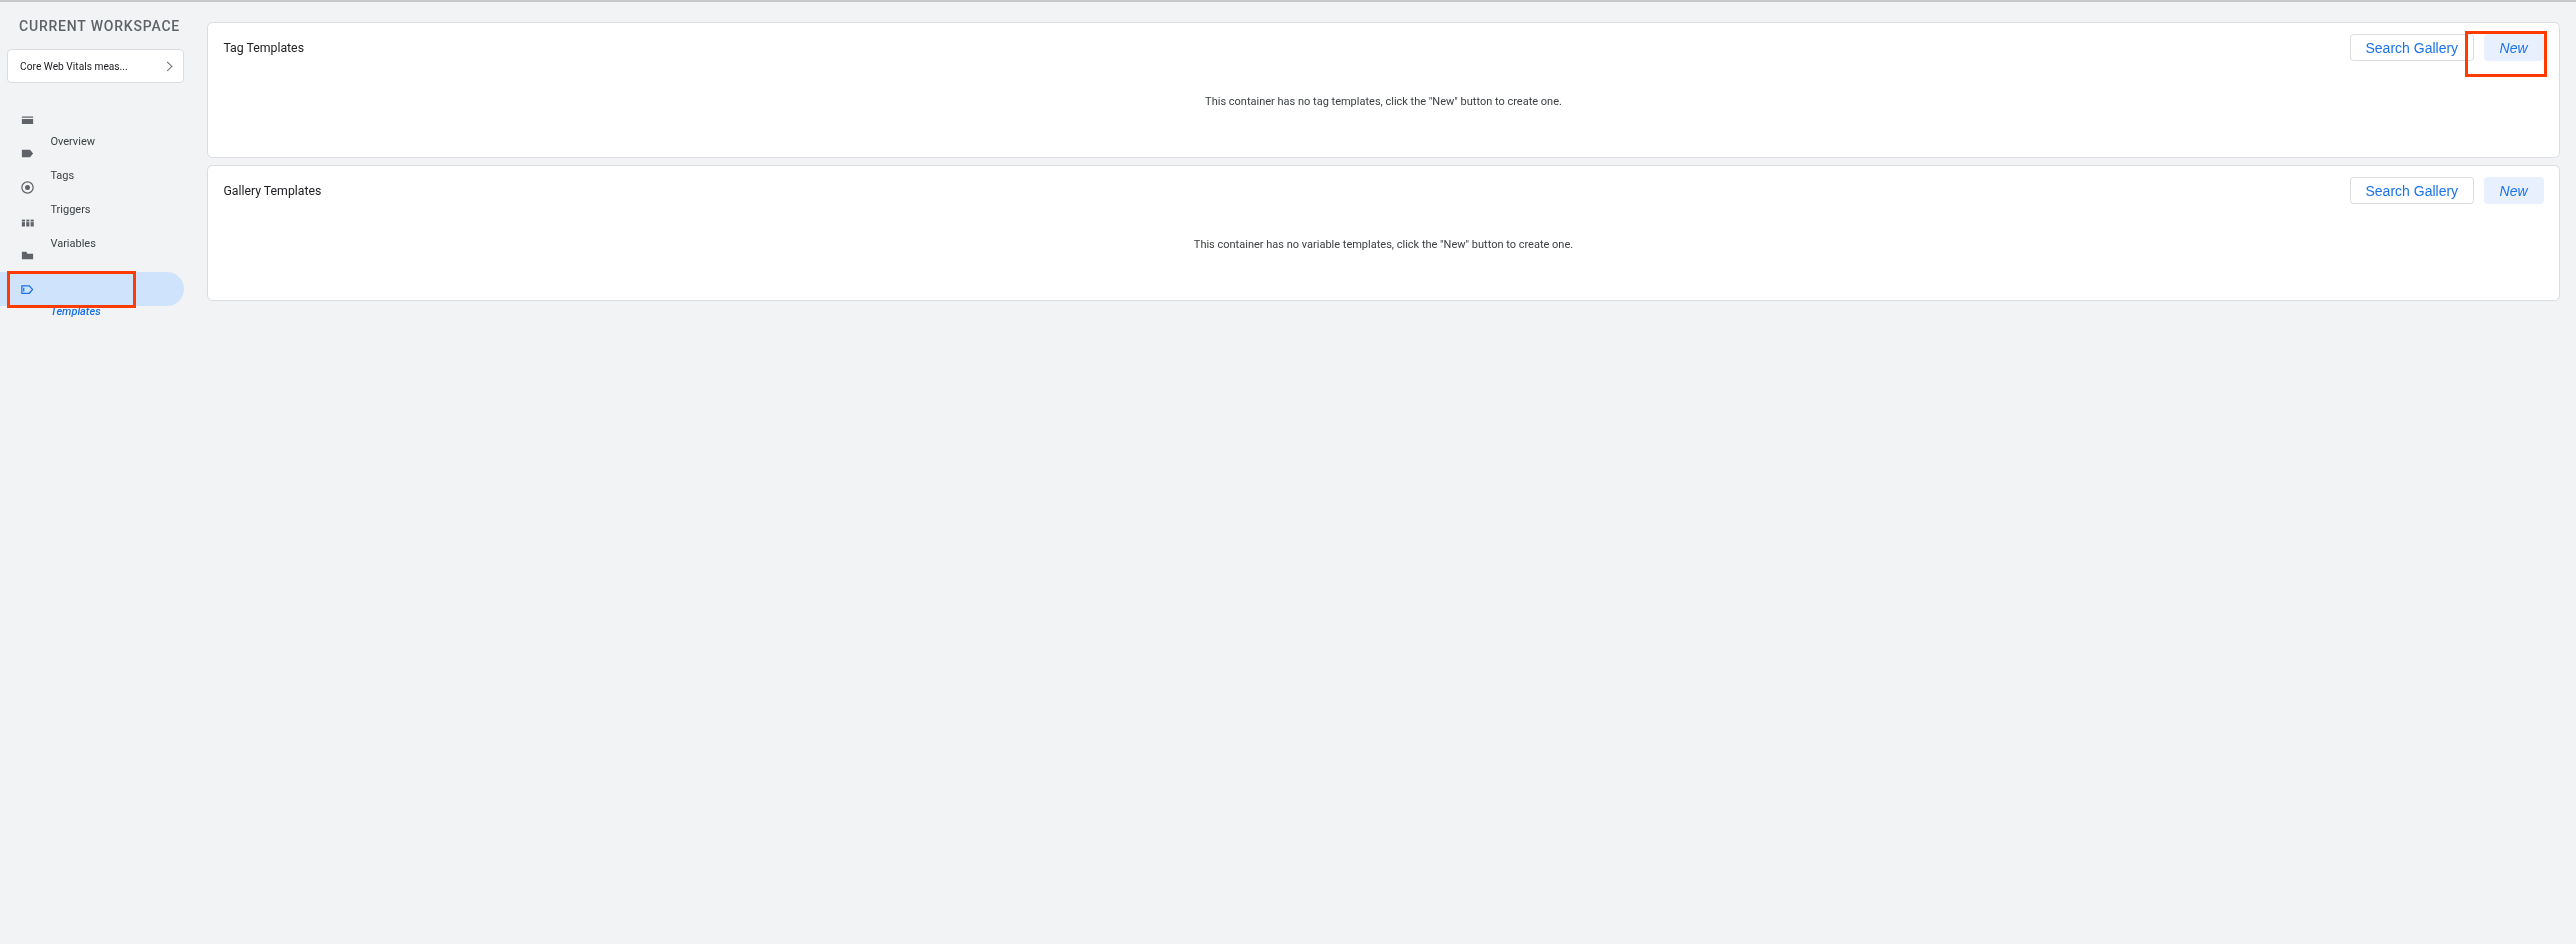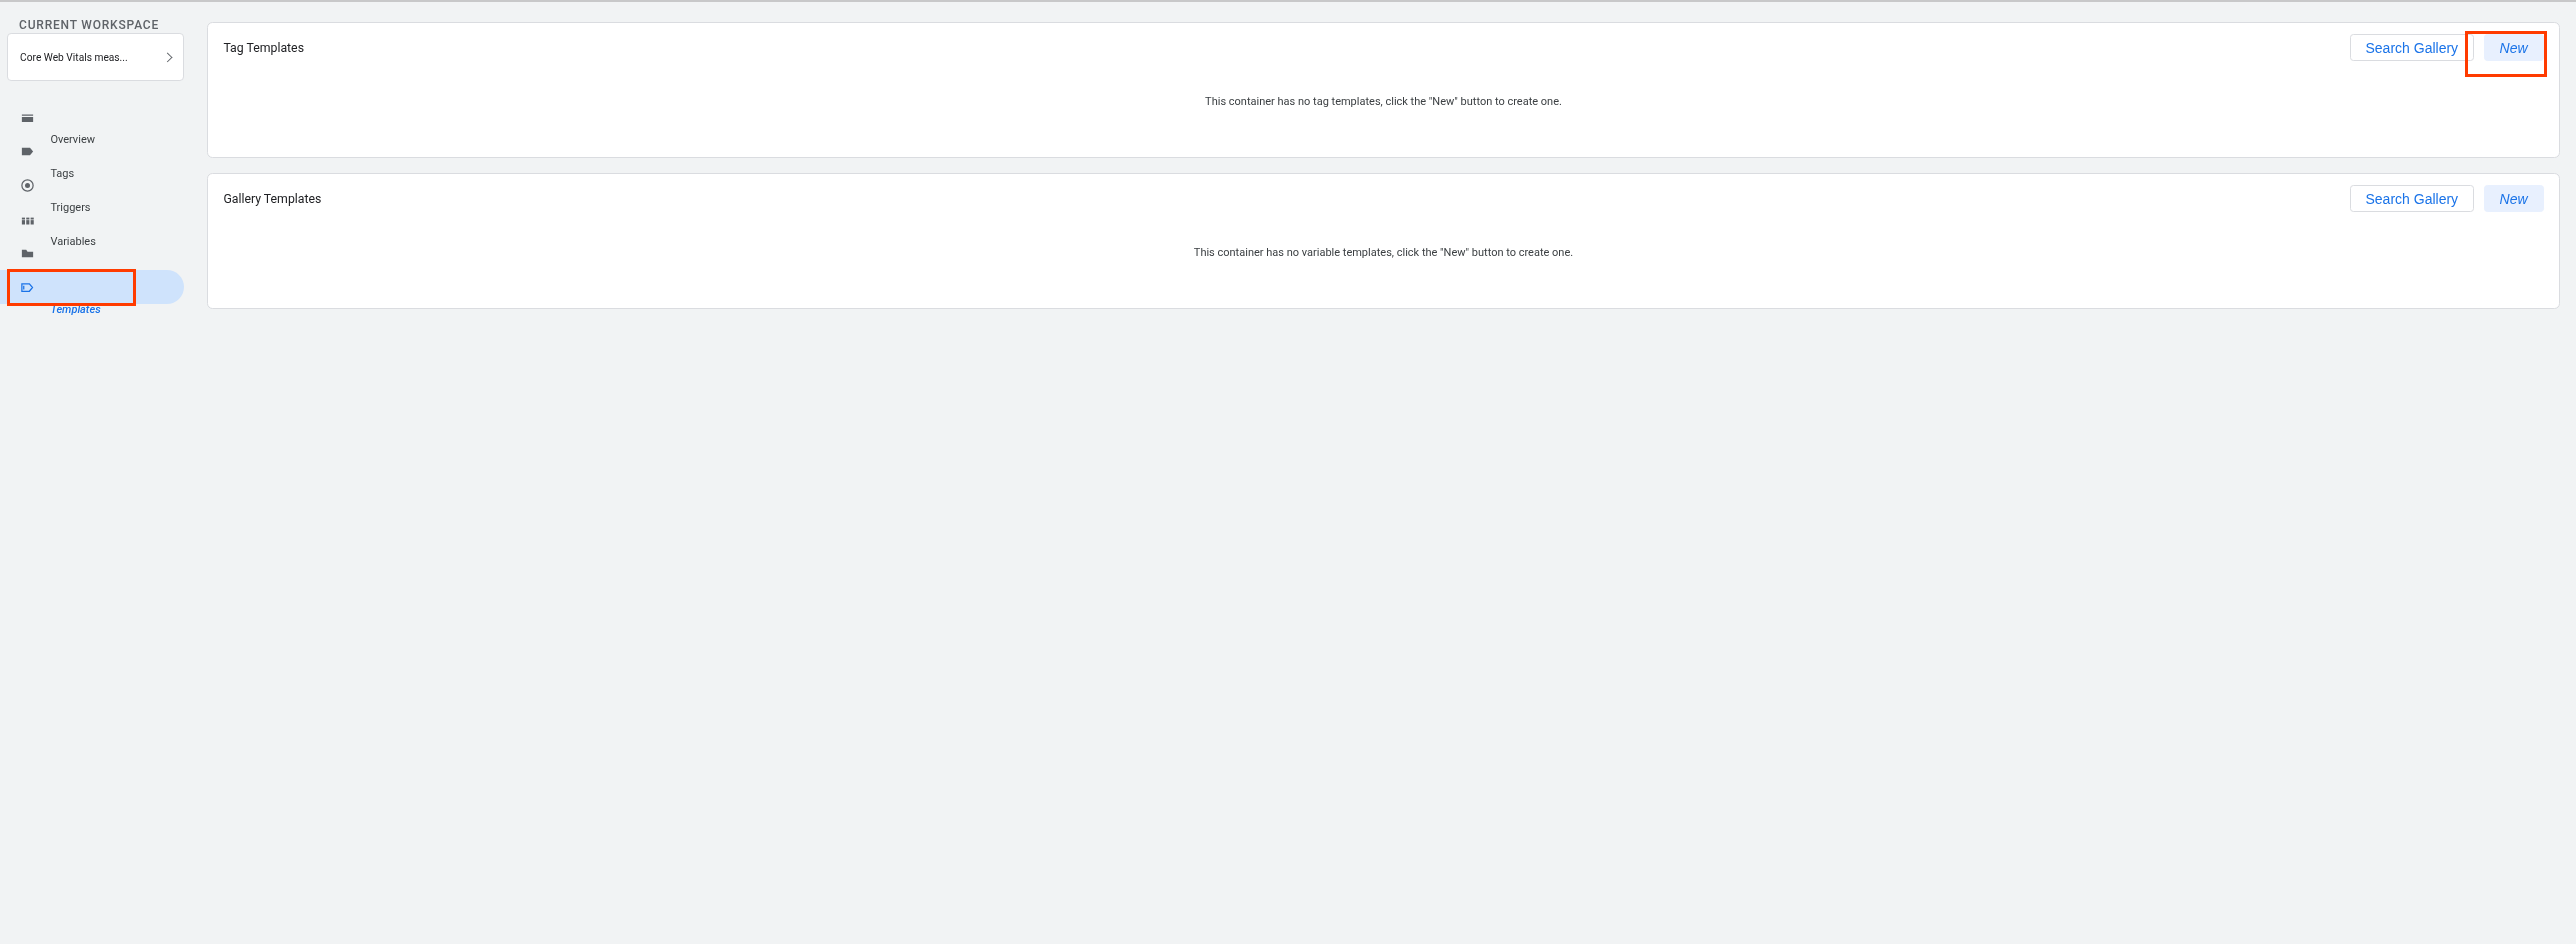--- a/index.html
+++ b/index.html
@@ -19,33 +19,33 @@
     width: 100%;
     min-height: calc(100% - 2px);
   }
   
   .sidebar {
     width: 191px;
     flex-shrink: 0;
     padding-top: 16.4px;
   }
   .workspace-label {
-    font-size: 12px;
+    font-size: 14px;
     letter-spacing: 0.8px;
     color: #5f6368;
     padding-left: 19px;
-    margin-bottom: 1px;
+    margin-bottom: 15px;
     font-weight: 500;
   }
   .workspace-select {
     margin: 0 6.8px 19px 6.8px;
     background: #fff;
     border: 0.7px solid #dadce0;
     border-radius: 4.1px;
-    height: 48px;
+    height: 34px;
     display: flex;
     align-items: center;
     justify-content: space-between;
     padding: 0 9.5px 0 12.3px;
     cursor: pointer;
   }
   .workspace-select .ws-name {
     font-size: 10.2px;
     color: #202124;
     white-space: nowrap;
@@ -95,21 +95,21 @@
   }
   .nav-item.active .label { color: #1a73e8; font-weight: 500; }
   .nav-item.active .icon { color: #1a73e8; }
 
   
   .main {
     flex: 1;
     padding: 20.4px 16.4px 20.4px 16.4px;
     display: flex;
     flex-direction: column;
-    gap: 15px;
+    gap: 7px;
   }
   .card {
     background: #fff;
     border: 0.7px solid #dadce0;
     border-radius: 5.5px;
     display: flex;
     flex-direction: column;
   }
   .card-header {
     display: flex;

